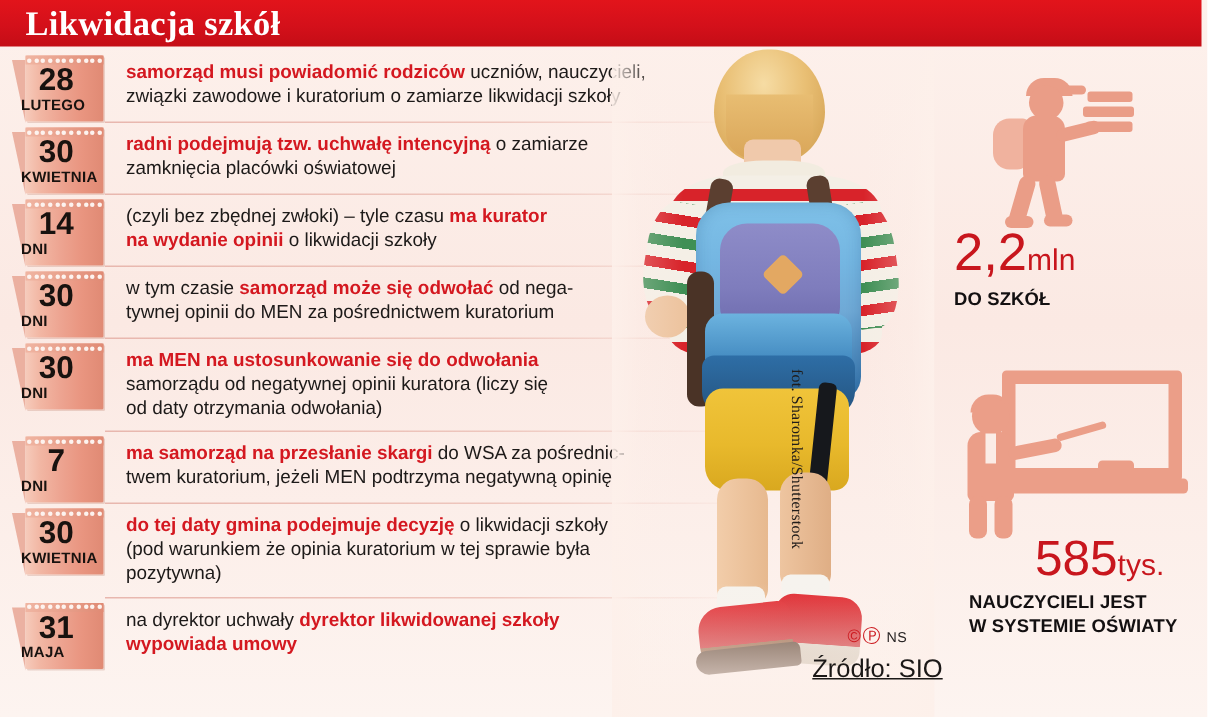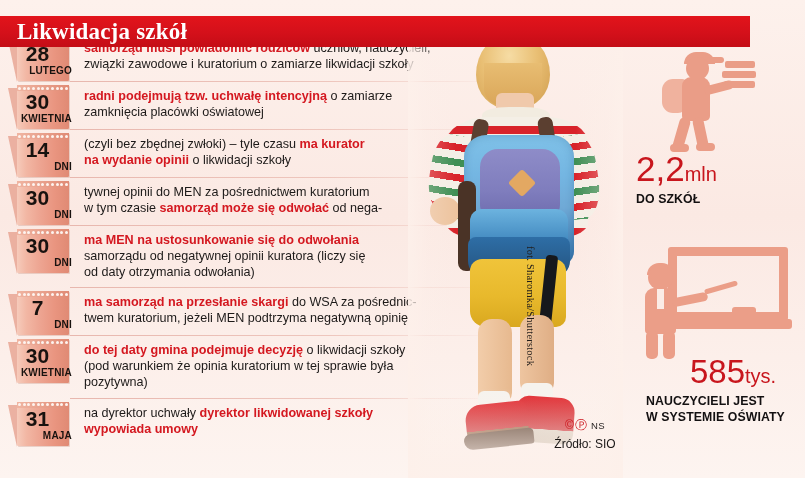--- a/index.html
+++ b/index.html
@@ -16,26 +16,25 @@
     width: 805px;
     height: 478px;
     overflow: hidden;
     background: linear-gradient(to bottom, #fdf1ec 0%, #fbe9e3 45%, #fdf4f0 100%);
   }
 
   
   .header-bar {
     position: absolute;
     left: 0;
-    top: 16px;
-    width: 730px;
+    top: 0;
+    width: 801px;
     height: 31px;
     background: linear-gradient(to bottom, #e2141b 0%, #d4101a 55%, #c40d16 100%);
     z-index: 40;
-    padding-left: 20px;
   }
   .header-title {
     position: absolute;
     left: 17px;
     top: 3px;
     color: #ffffff;
     font-family: "Liberation Serif", serif;
     font-weight: bold;
     font-size: 23px;
     letter-spacing: 0.2px;
@@ -131,21 +130,21 @@
     font-weight: bold;
     font-size: 21px;
     line-height: 23px;
     color: #18120f;
   }
   .cal .mon {
     position: absolute;
     left: 2px;
     top: 28px;
     width: 58px;
-    text-align: right;
+    text-align: left;
     font-family: "Liberation Sans", sans-serif;
     font-weight: bold;
     font-size: 10px;
     line-height: 12px;
     letter-spacing: .2px;
     color: #18120f;
   }
 
   
   .row-text {
@@ -593,23 +592,24 @@
     display: inline-block;
   }
   .cmark .ns {
     color: #2a2626;
     font-size: 9.5px;
     letter-spacing: .4px;
     padding-left: 3px;
   }
   .source {
     font-family: "Liberation Sans", sans-serif;
-    font-size: 12px;
+    font-size: 17px;
     color: #1b1817;
     padding-top: 3px;
+    text-decoration: underline;
   }
 </style>
 </head>
 <body>
 
 <div id="infographic">
 
   <div class="header-bar">
     <div class="header-title">Likwidacja szkół</div>
   </div>
@@ -715,22 +715,22 @@
               <i></i>
               <i></i>
               <i></i>
               <i></i>
             </div>
             <div class="num">30</div>
             <div class="mon">DNI</div>
           </div>
         </div>
         <div class="row-text">
+          <div><span>w tym czasie </span><b>samorząd może się odwołać</b><span> od nega-</span></div>
           <div><span>tywnej opinii do MEN za pośrednictwem kuratorium</span></div>
-          <div><span>w tym czasie </span><b>samorząd może się odwołać</b><span> od nega-</span></div>
         </div>
       </div>
       <div class="row">
         <div class="rule"></div>
         <div class="cal-wrap">
           <div class="cal">
             <div class="flap"></div>
             <div class="body"></div>
             <div class="rings">
               <i></i>

